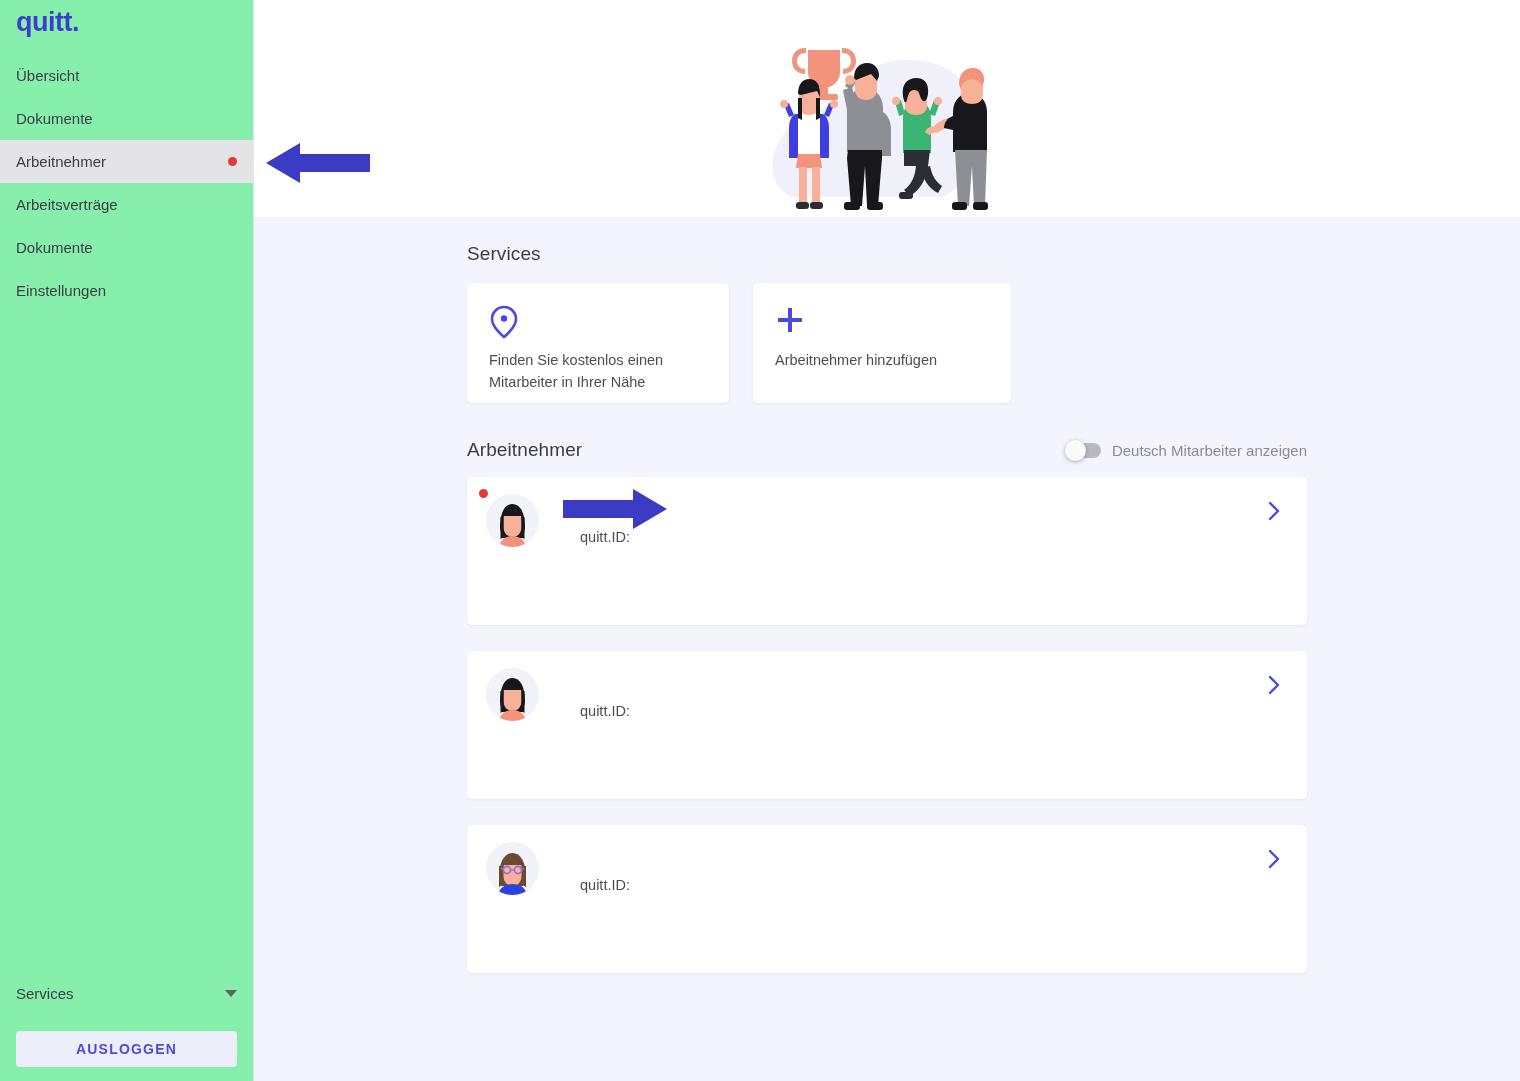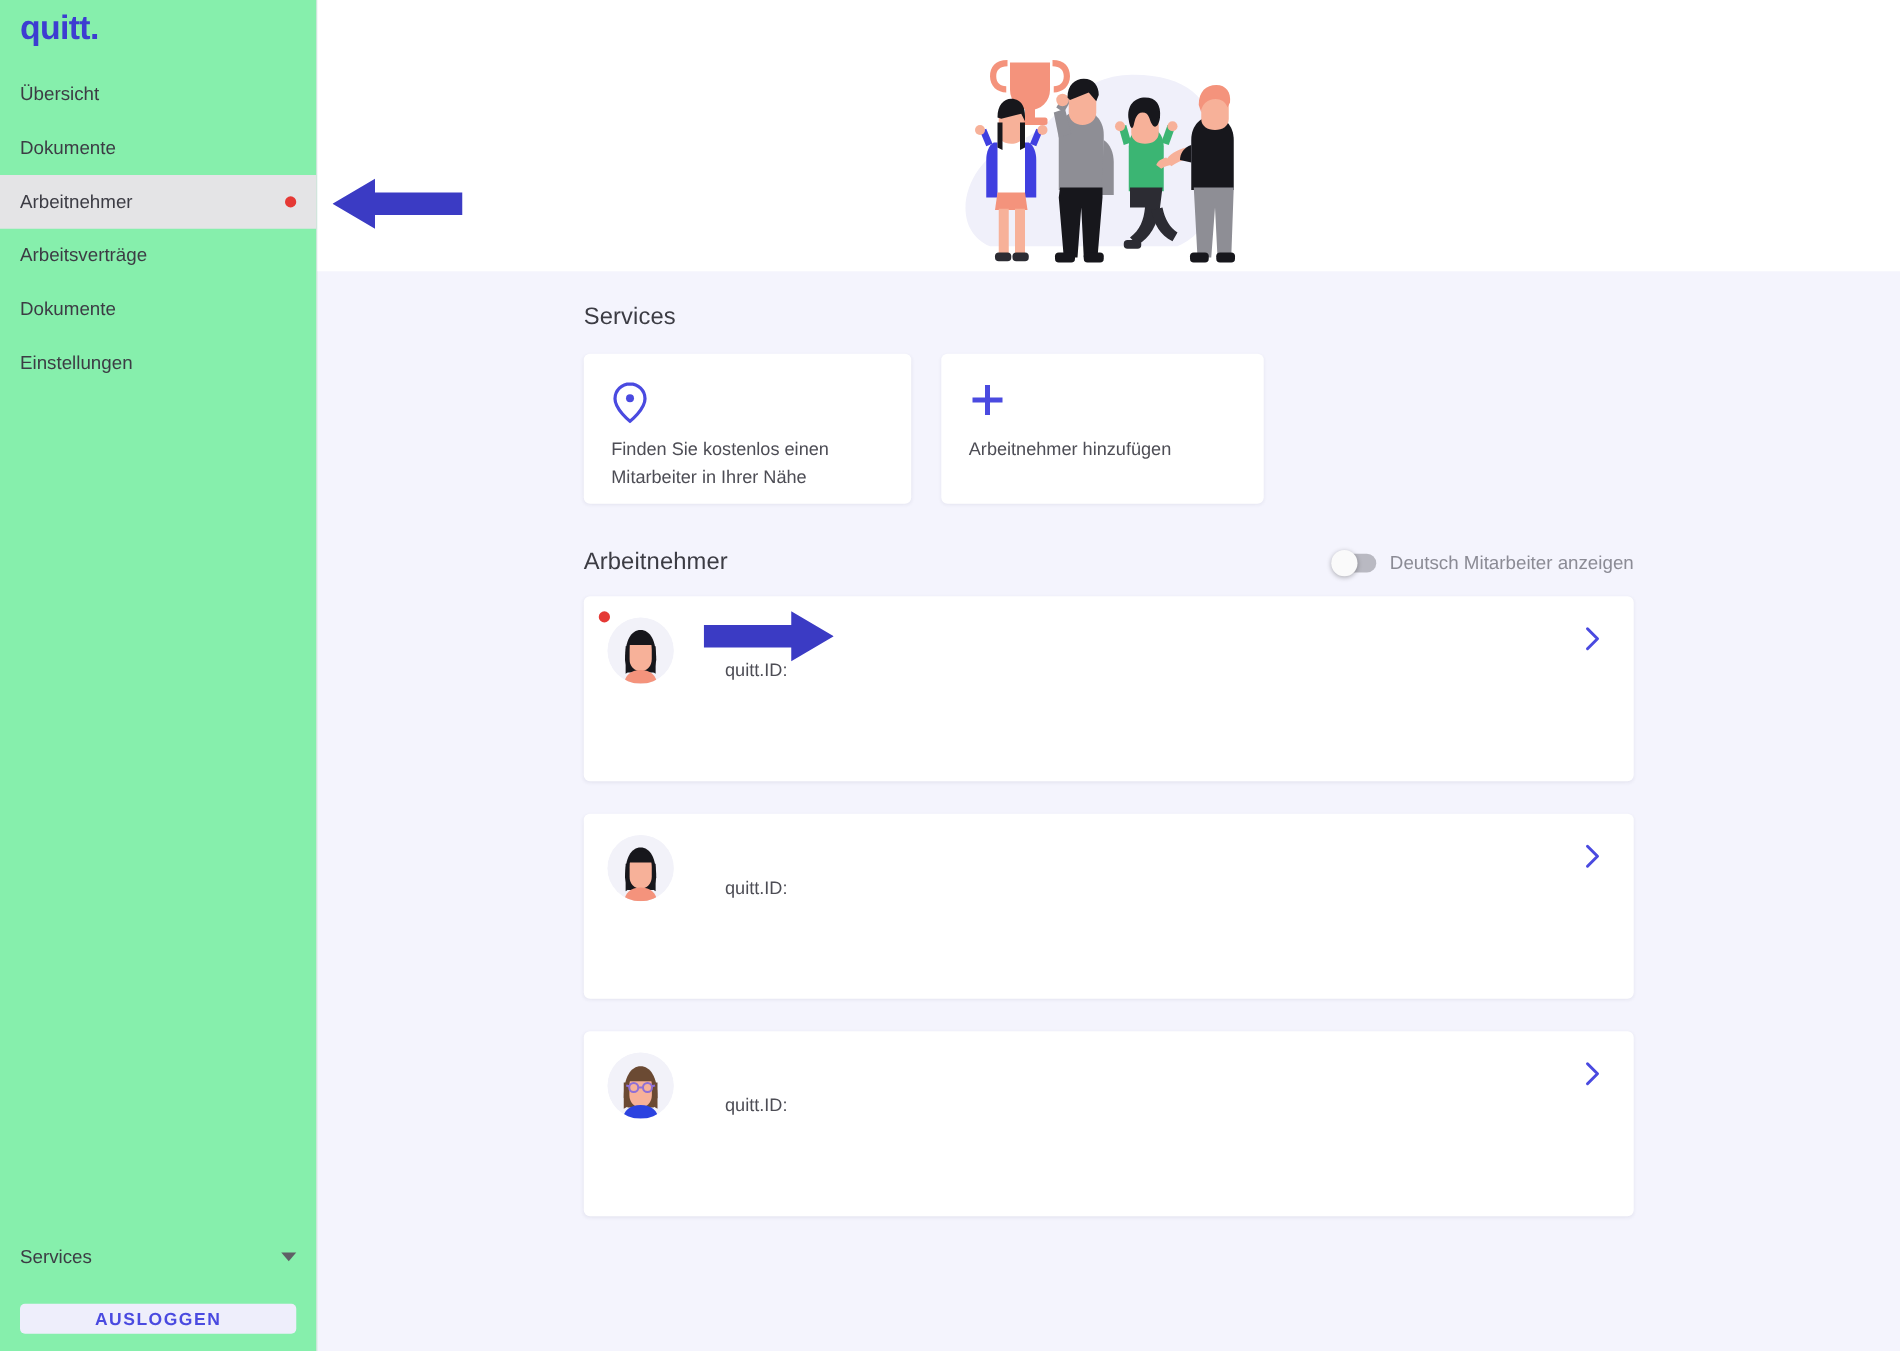--- a/index.html
+++ b/index.html
@@ -38,21 +38,21 @@
     display: flex; align-items: center; height: 42px;
     font-size: 15px; color: #3c3c44; cursor: pointer;
     border-bottom: 0px solid transparent;
   }
   .caret {
     margin-left: auto; width: 0; height: 0;
     border-left: 6px solid transparent; border-right: 6px solid transparent;
     border-top: 7px solid #5f5f66;
   }
   .logout-btn {
-    margin-top: 17px; height: 24px; width: 100%;
+    margin-top: 17px; height: 36px; width: 100%;
     background: #eeeefb; border: none; border-radius: 4px;
     color: #4a4ae0; font-size: 14px; font-weight: bold;
     letter-spacing: 1.2px; cursor: pointer;
     font-family: "Liberation Sans", sans-serif;
   }
 
   
   .main { flex: 1; height: 1081px; position: relative; background: #f4f4fd; }
   .hero {
     height: 217px; background: #ffffff;

